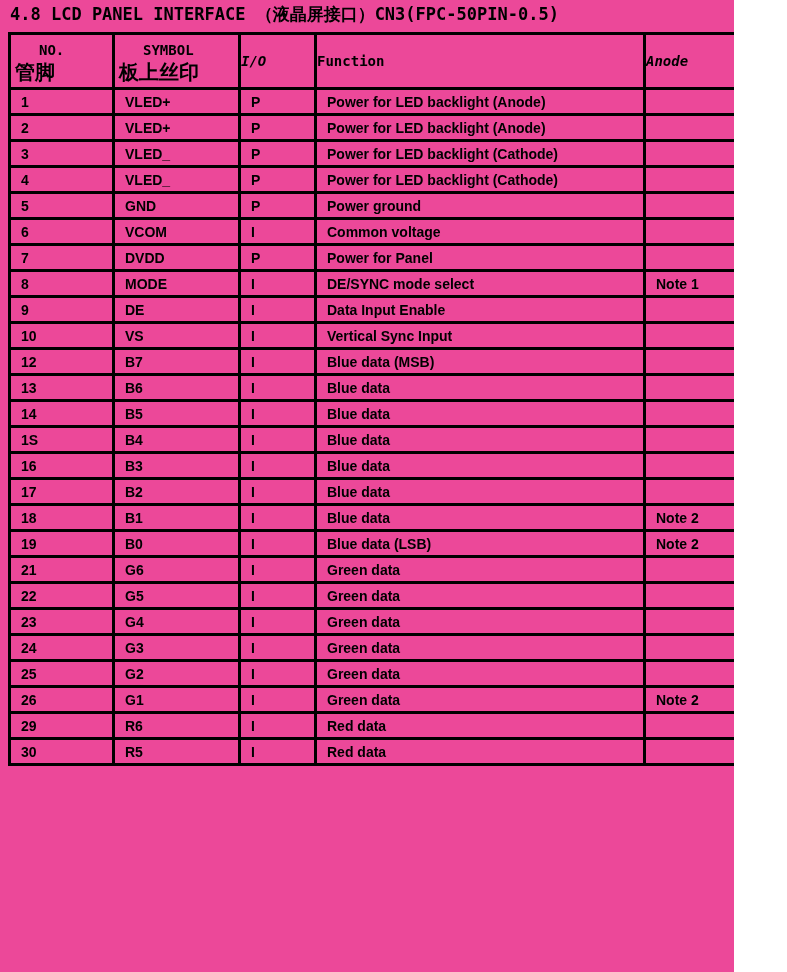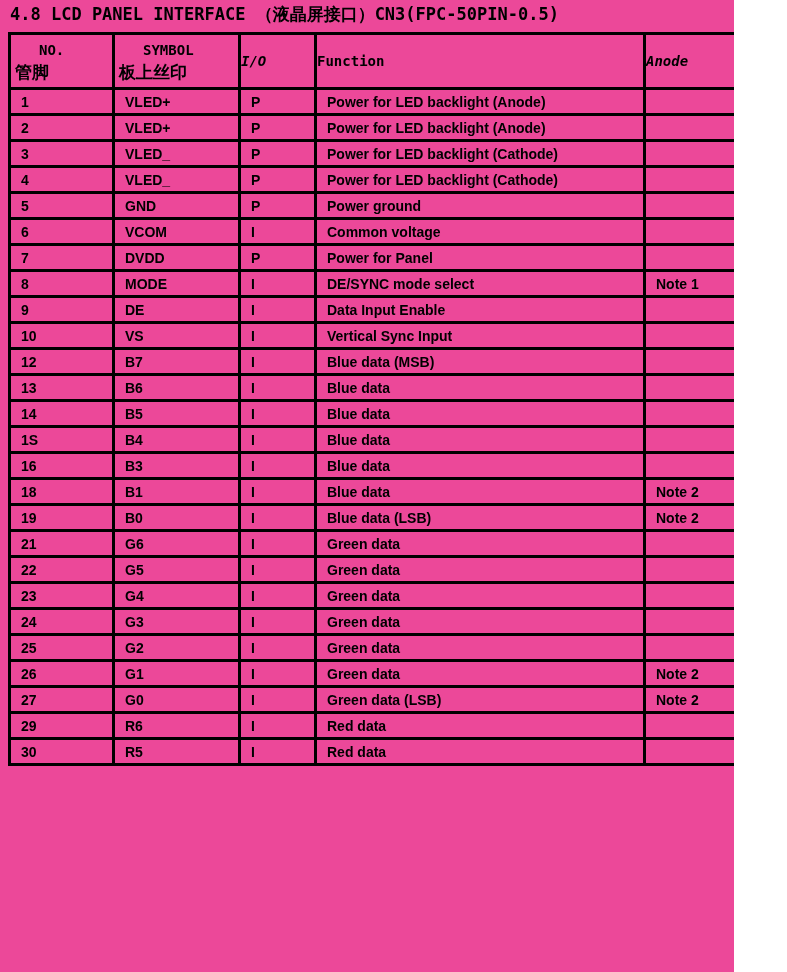--- a/index.html
+++ b/index.html
@@ -43,21 +43,21 @@
   table.pin-table thead tr { height: 55px; }
   table.pin-table th {
     font-family: "DejaVu Sans Mono", monospace;
     font-weight: bold;
     font-size: 14px;
     text-align: left;
     padding: 0;
   }
   .hline { line-height: 22px; display: block; }
   .hline.en { padding-left: 28px; font-size: 14px; }
-  .hline.cn { padding-left: 4px;  font-size: 17px; }
+  .hline.cn { padding-left: 4px;  font-size: 20px; }
   th.col-io, th.col-remark { padding-left: 10px; font-size: 15px; font-style: italic; }
   th.col-function { text-align: center; font-size: 15px; }
   
   table.pin-table tbody tr { height: 26px; }
   table.pin-table td {
     font-family: "Liberation Sans", sans-serif;
     font-weight: bold;
     font-size: 14px;
     padding-left: 10px;
     line-height: 1;
@@ -208,20 +208,27 @@
     </tr>
 
     <tr>
       <td>16</td>
       <td>B3</td>
       <td>I</td>
       <td>Blue data</td>
       <td></td>
     </tr>
 
+    <tr>
+      <td>17</td>
+      <td>B2</td>
+      <td>I</td>
+      <td>Blue data</td>
+      <td></td>
+    </tr>
 
     <tr>
       <td>18</td>
       <td>B1</td>
       <td>I</td>
       <td>Blue data</td>
       <td>Note 2</td>
     </tr>
 
     <tr>
@@ -274,27 +281,20 @@
     </tr>
 
     <tr>
       <td>26</td>
       <td>G1</td>
       <td>I</td>
       <td>Green data</td>
       <td>Note 2</td>
     </tr>
 
-    <tr>
-      <td>27</td>
-      <td>G0</td>
-      <td>I</td>
-      <td>Green data (LSB)</td>
-      <td>Note 2</td>
-    </tr>
 
 
     <tr>
       <td>29</td>
       <td>R6</td>
       <td>I</td>
       <td>Red data</td>
       <td></td>
     </tr>
 

